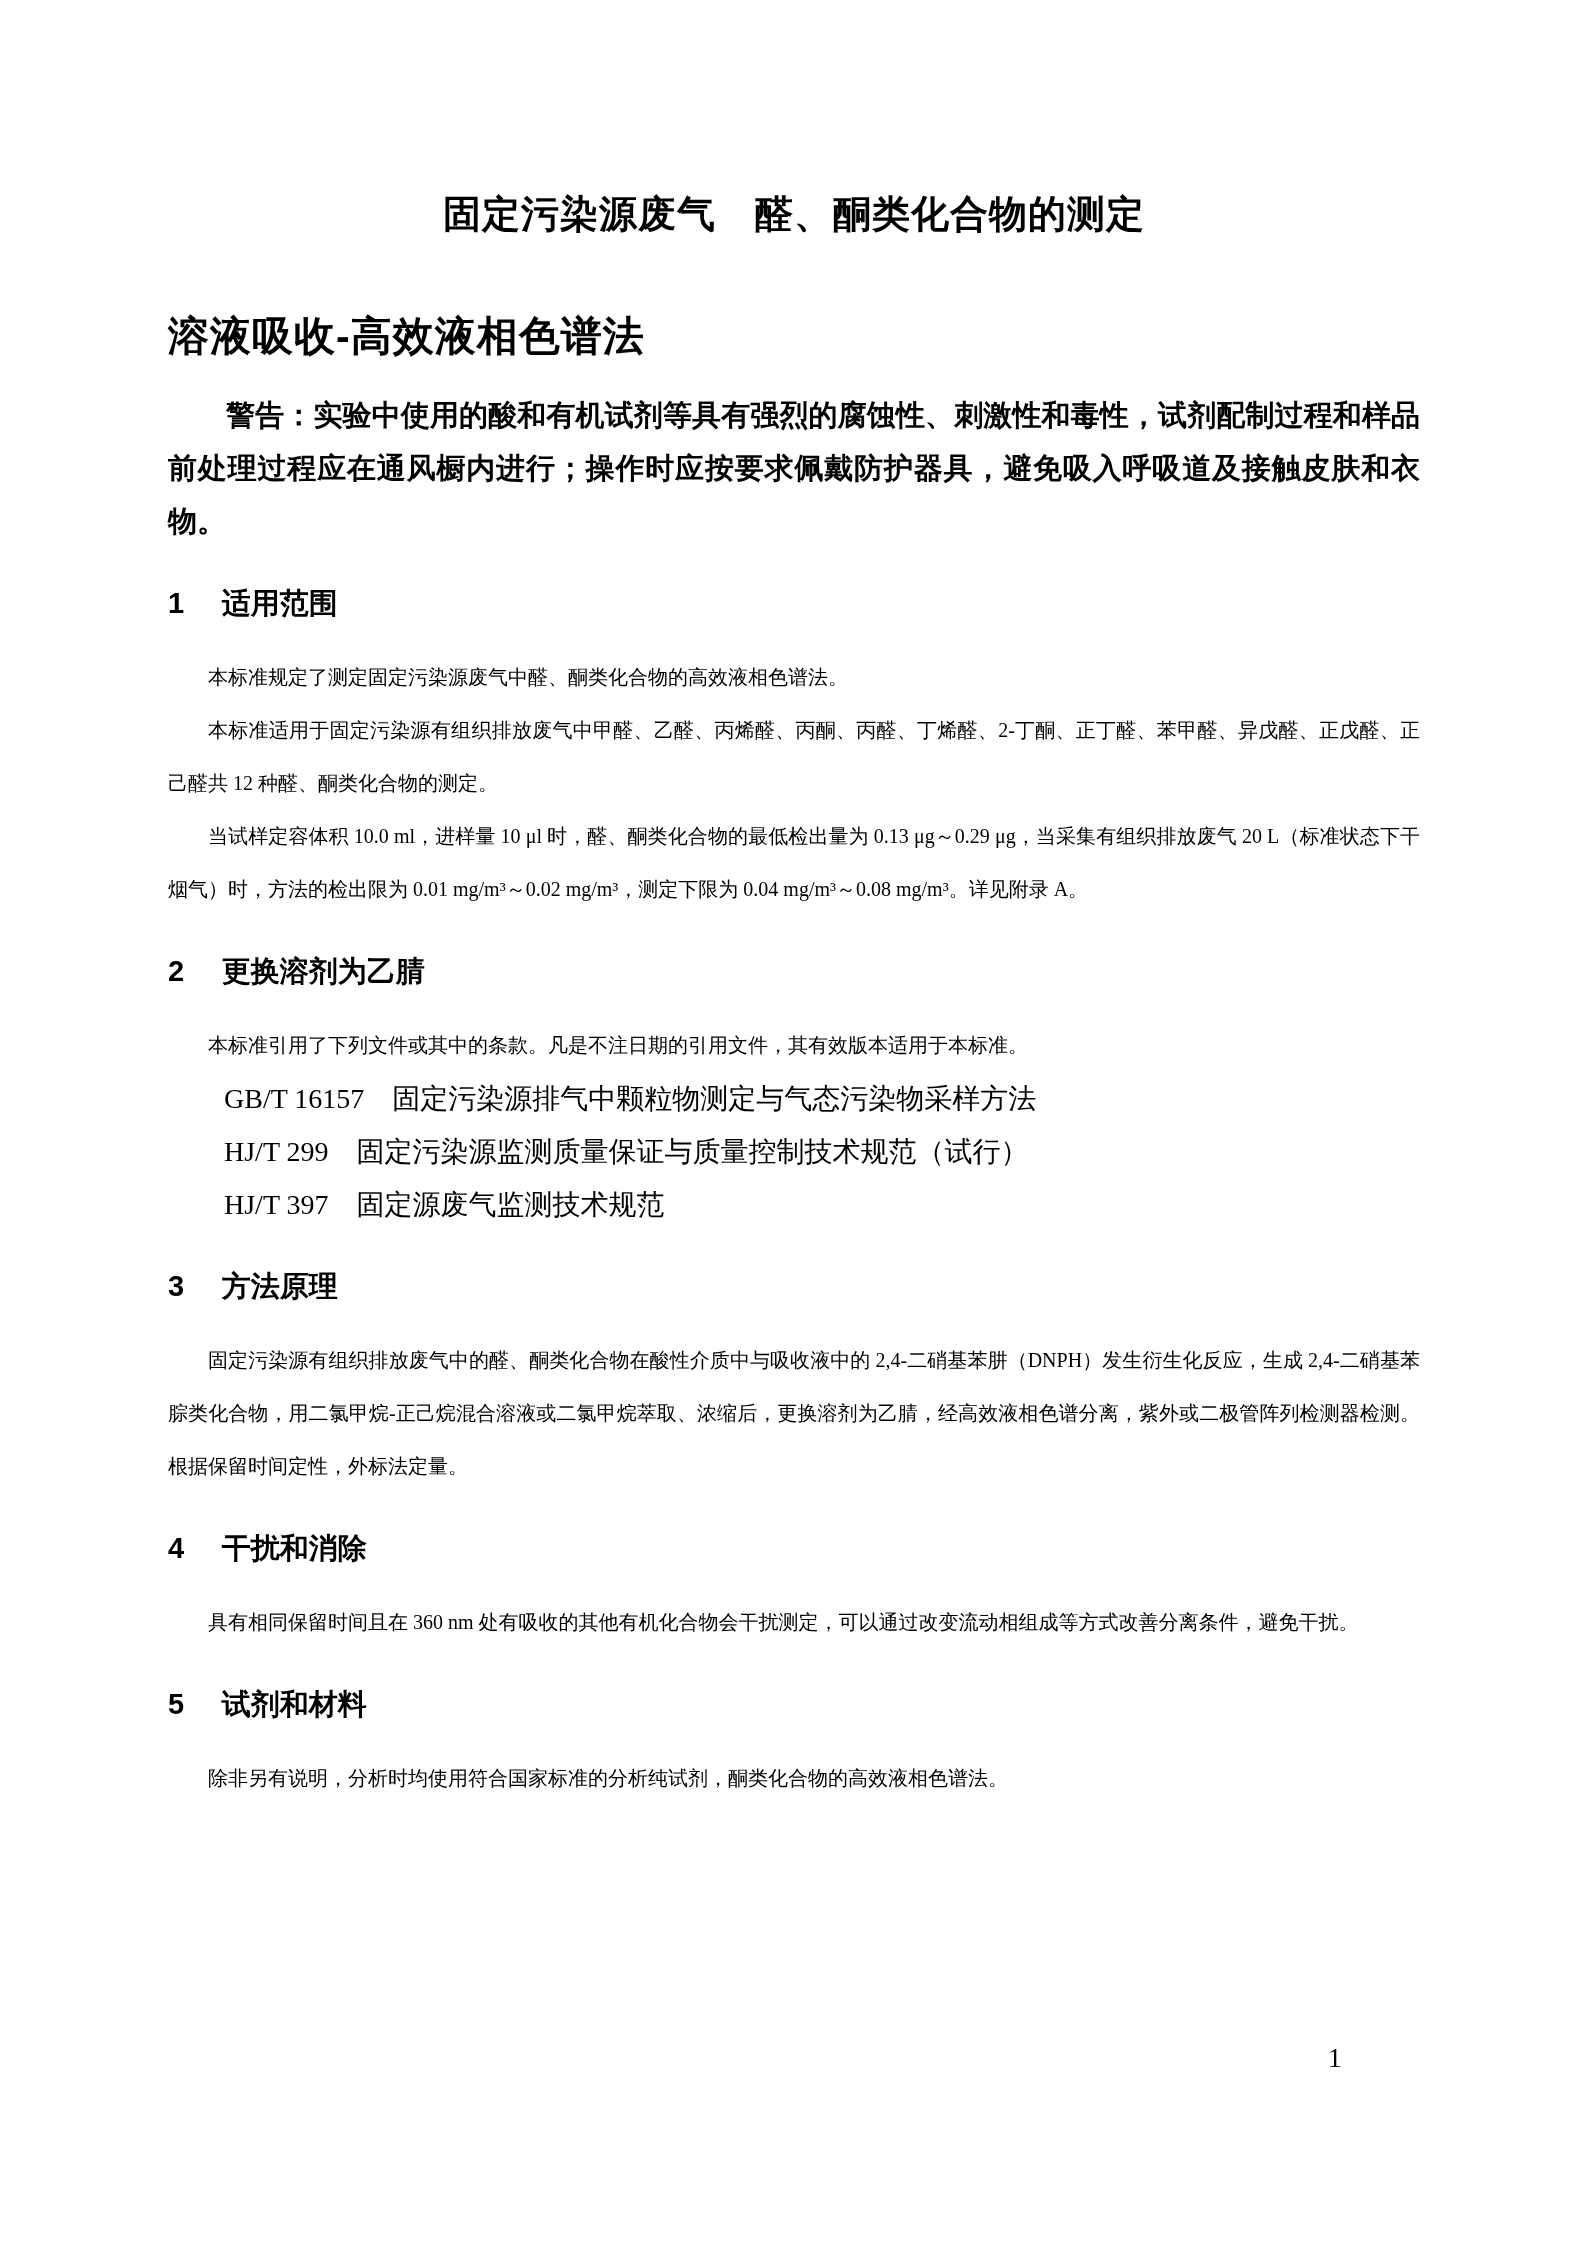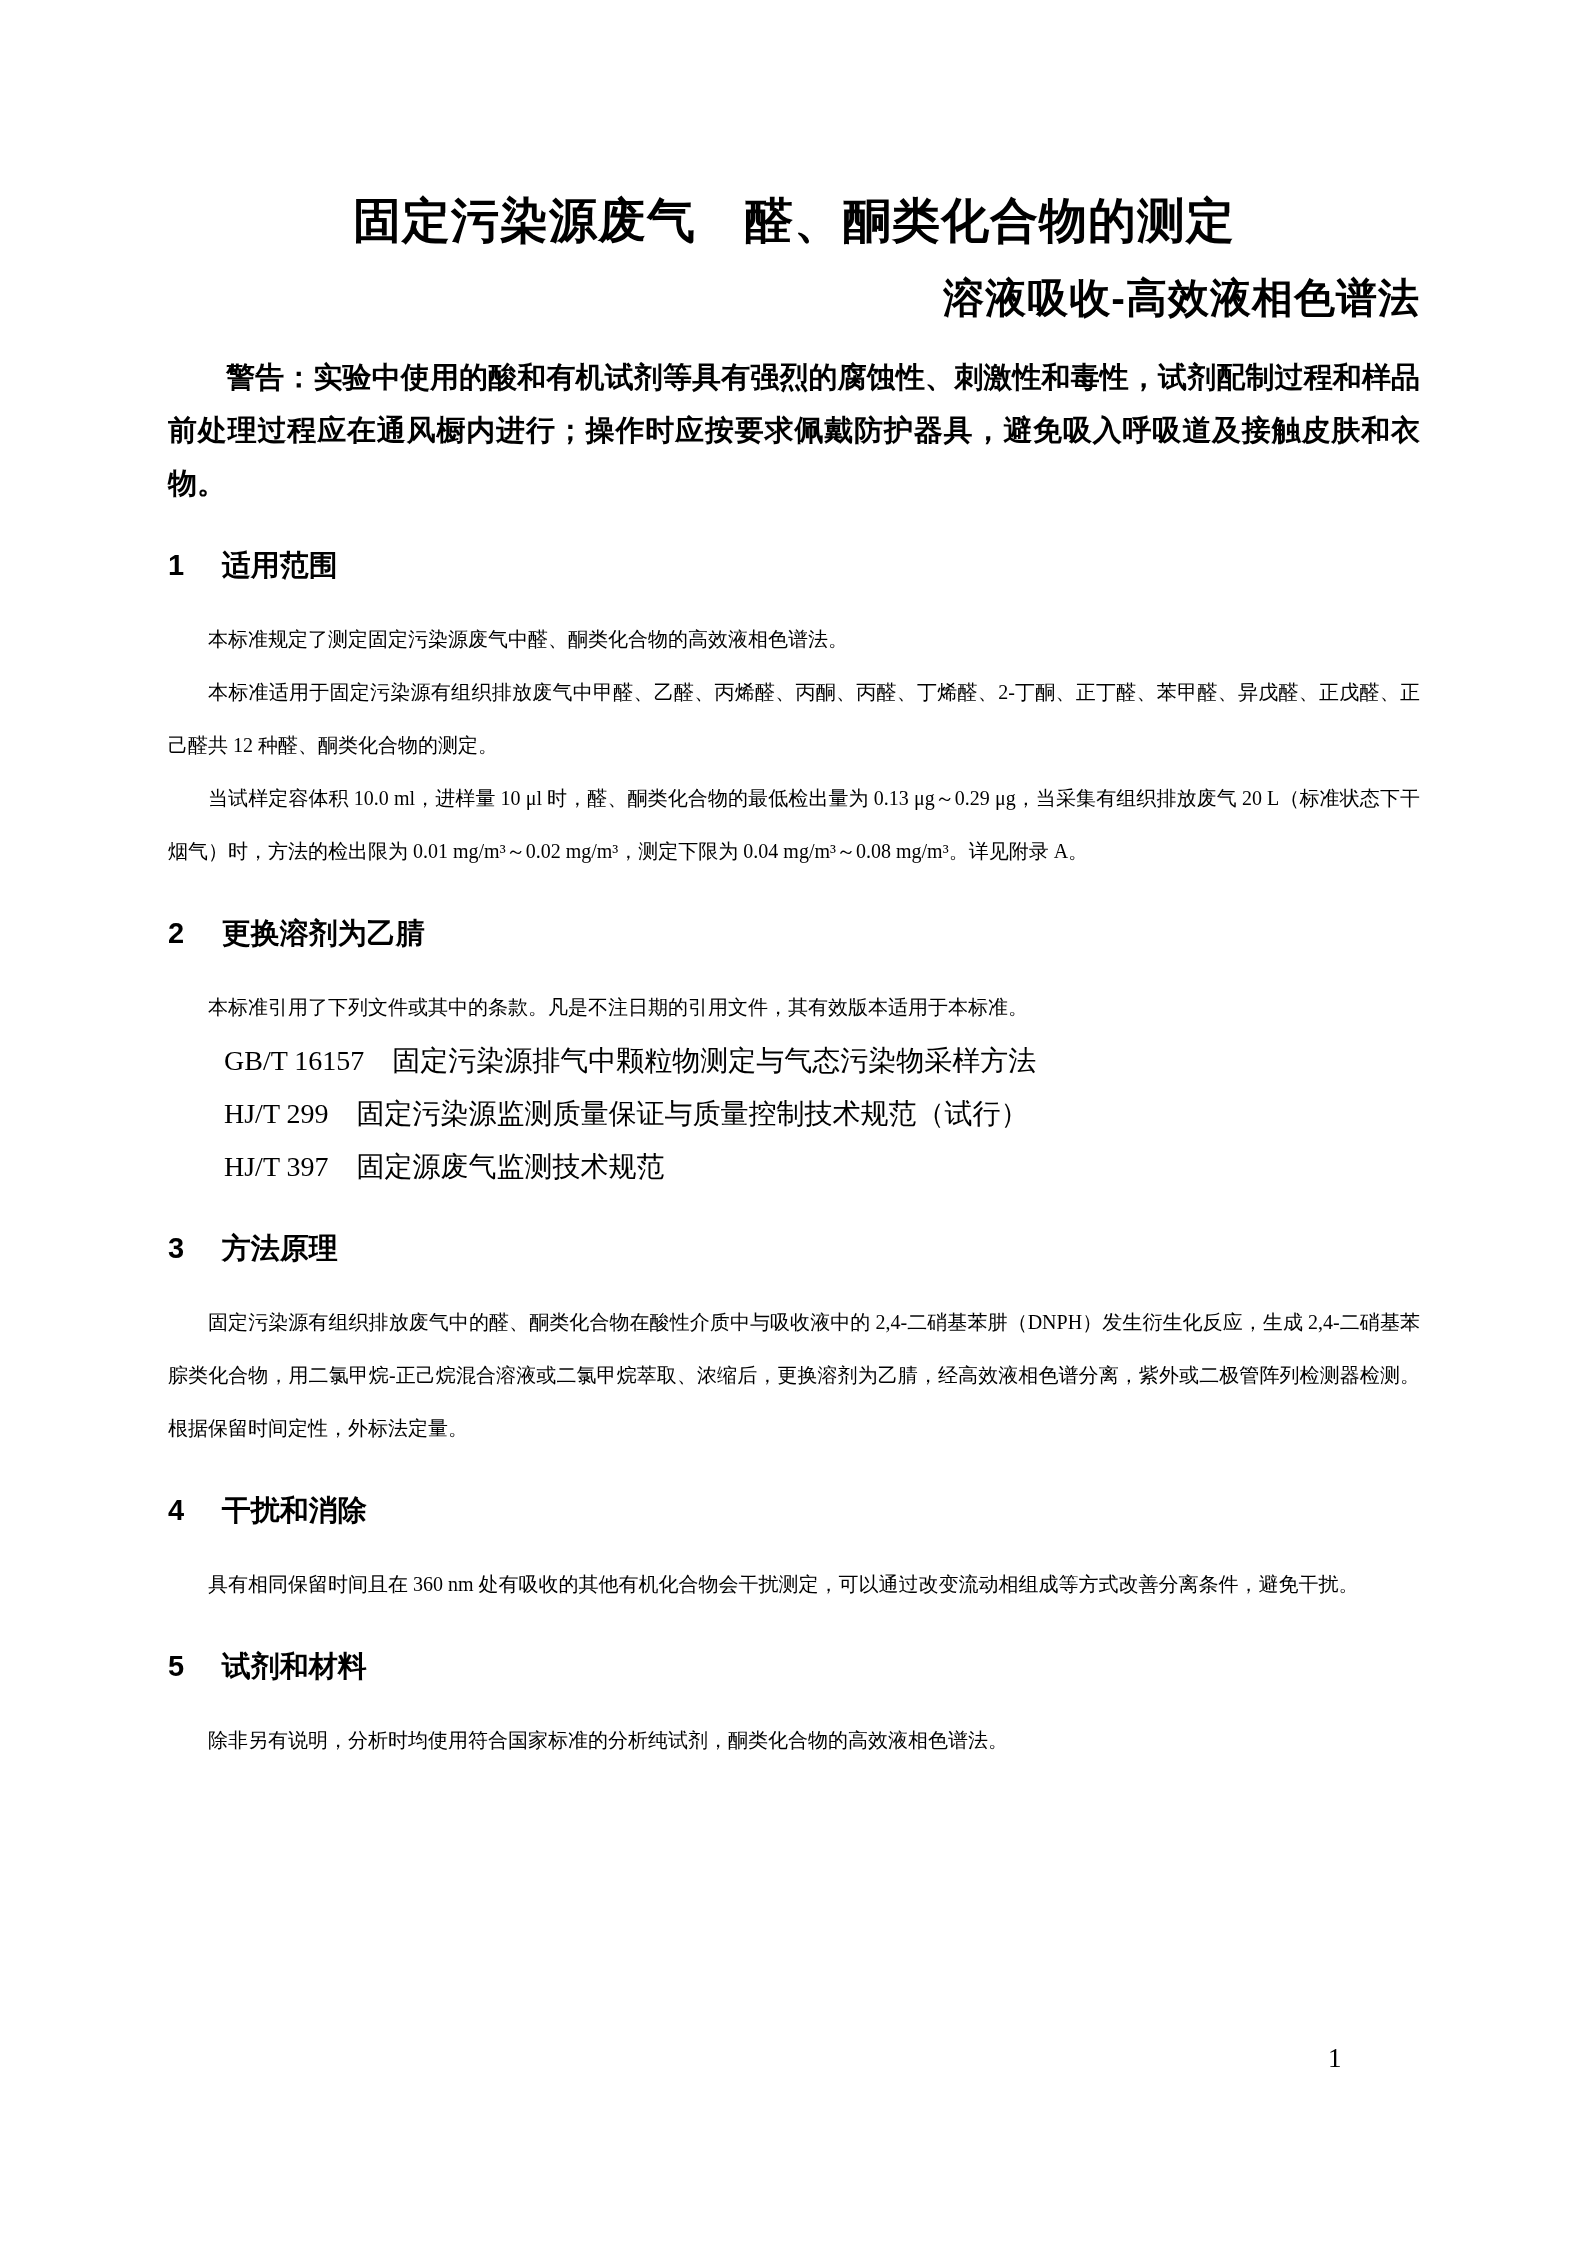--- a/index.html
+++ b/index.html
@@ -21,27 +21,27 @@
     left: 168px;
     top: 0;
     width: 1252px;
   }
   .doc-title {
     margin: 0;
     padding-top: 192px;
     text-align: center;
     font-family: "Liberation Sans", "DejaVu Sans", sans-serif;
     font-weight: bold;
-    font-size: 48px;
+    font-size: 38px;
     line-height: 1.2;
     letter-spacing: 1px;
   }
   .doc-subtitle {
-    margin: 24px 0 0 0;
-    text-align: right;
+    margin: 74px 0 0 0;
+    text-align: left;
     font-family: "Liberation Sans", "DejaVu Sans", sans-serif;
     font-weight: bold;
     font-size: 41px;
     line-height: 1.2;
     letter-spacing: 1px;
   }
   .warning {
     margin: 28px 0 0 0;
     font-family: "Liberation Sans", "DejaVu Sans", sans-serif;
     font-weight: bold;

